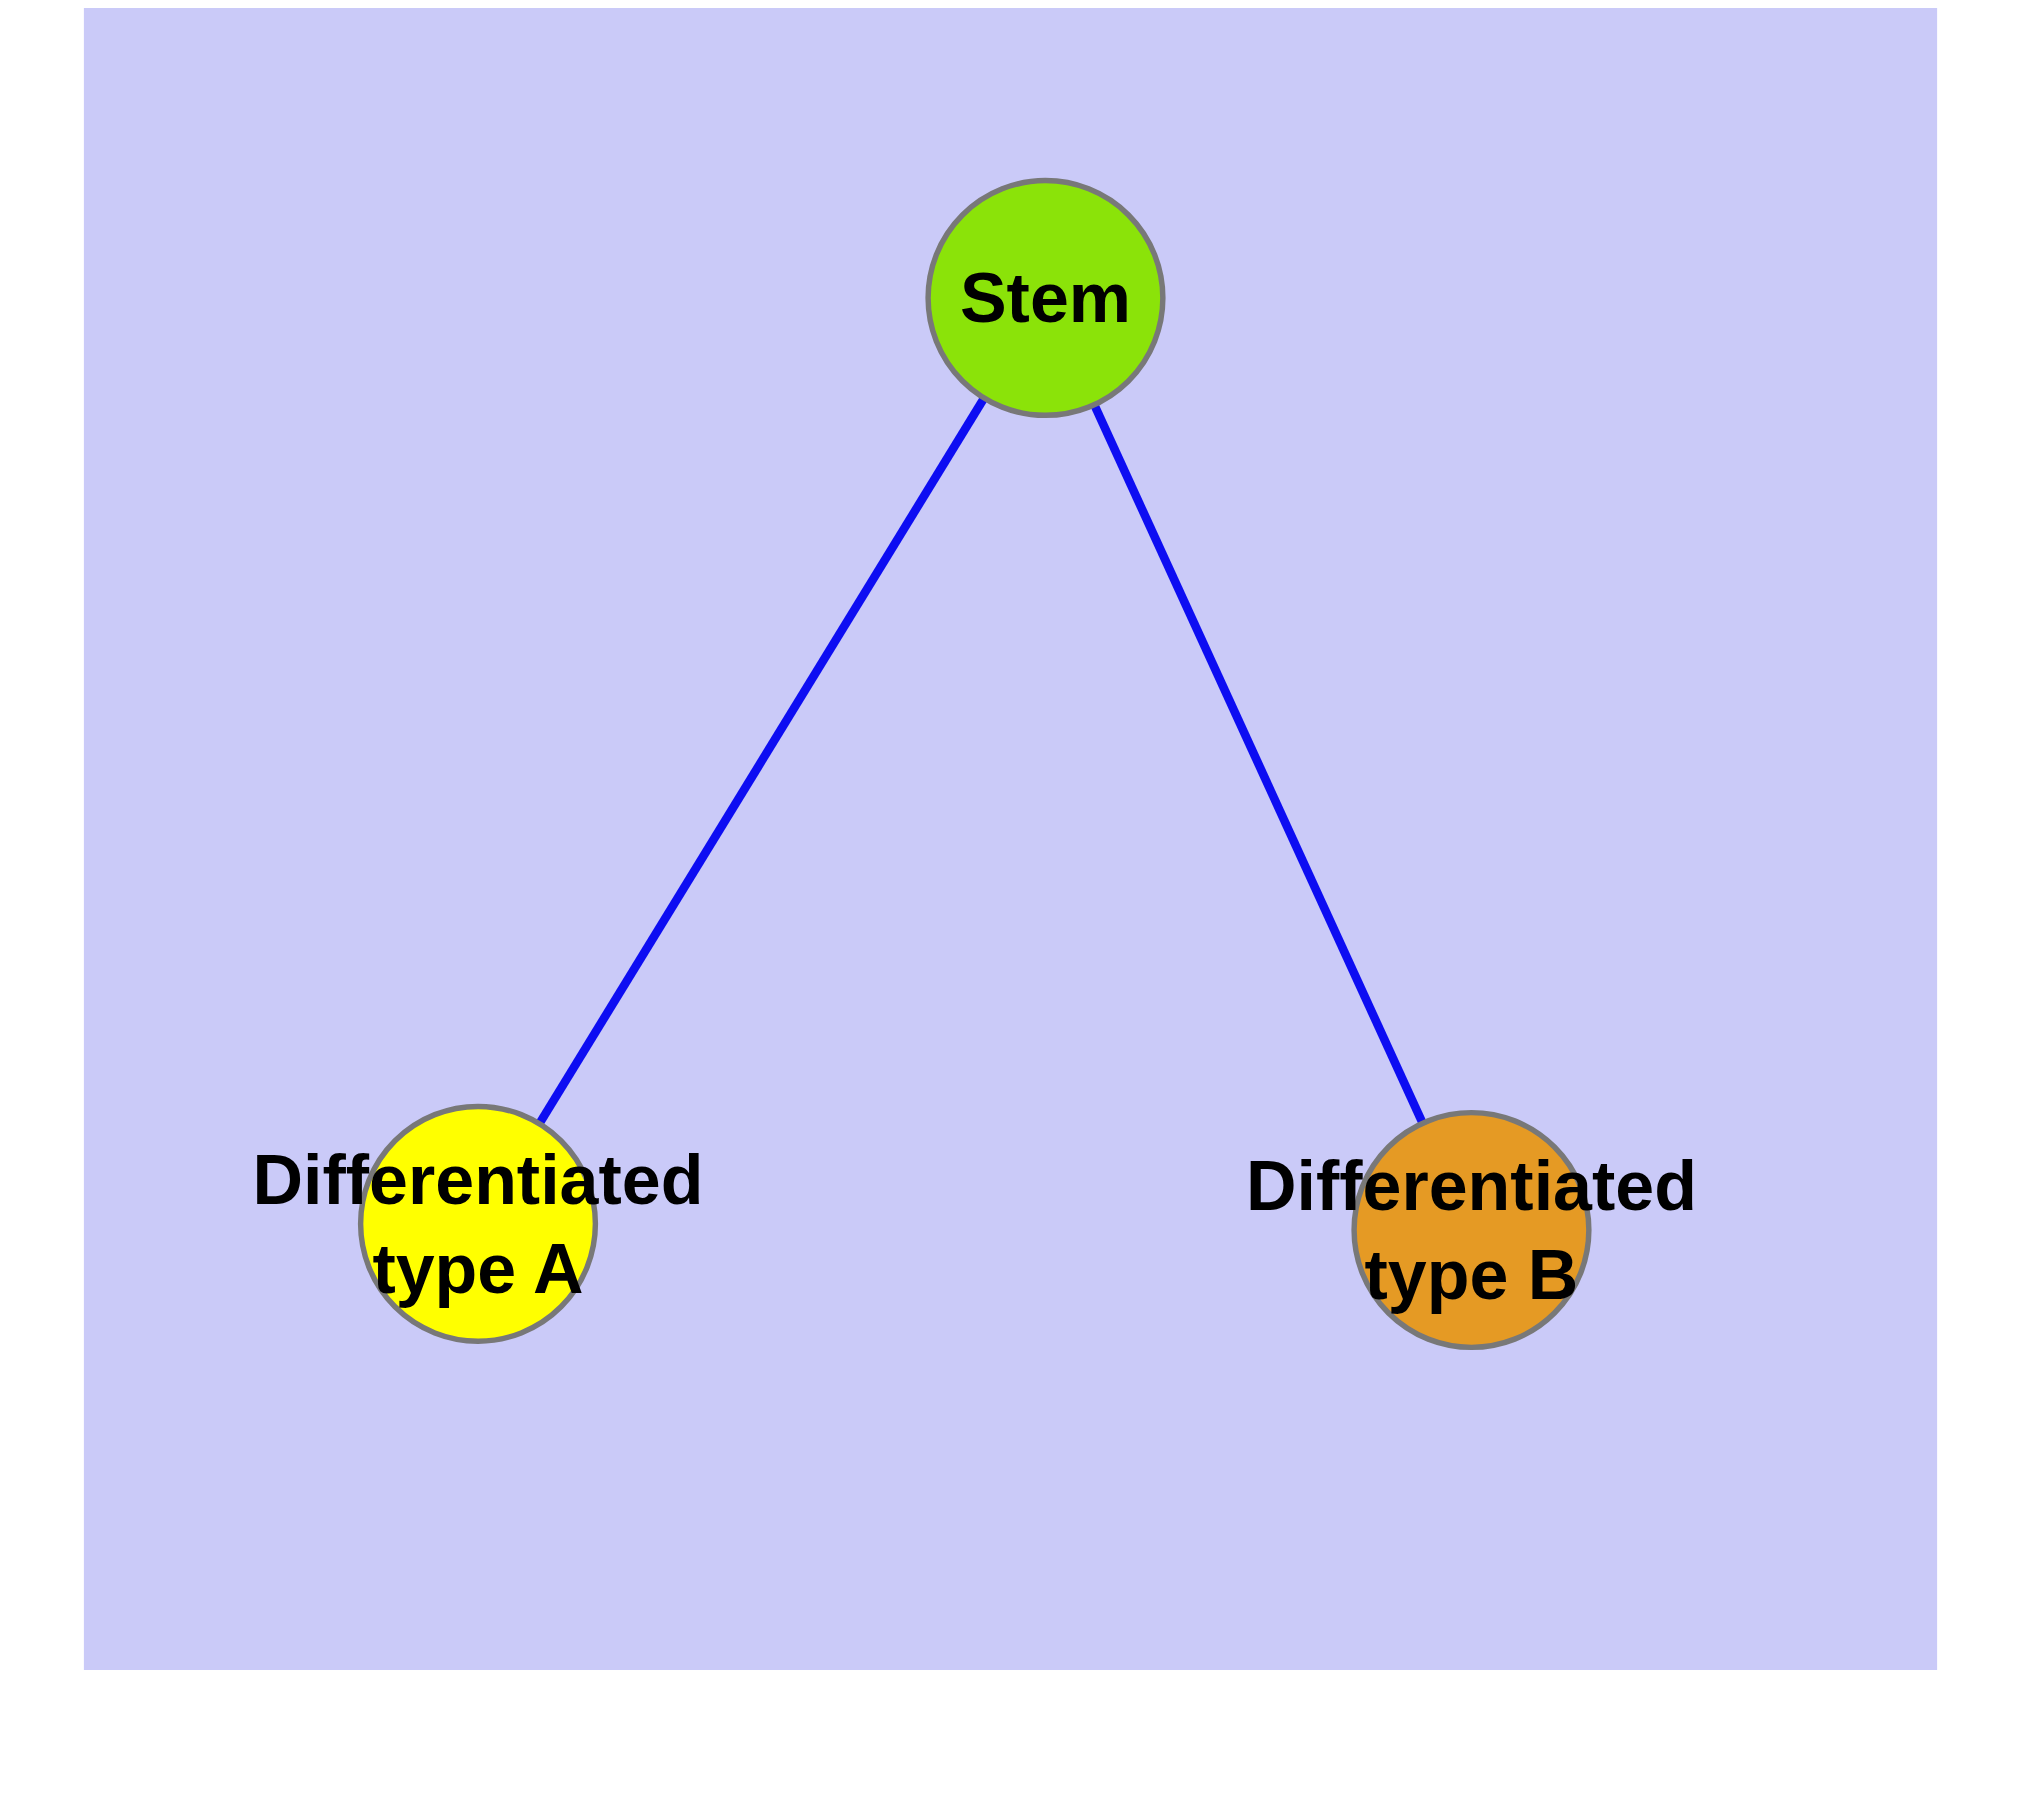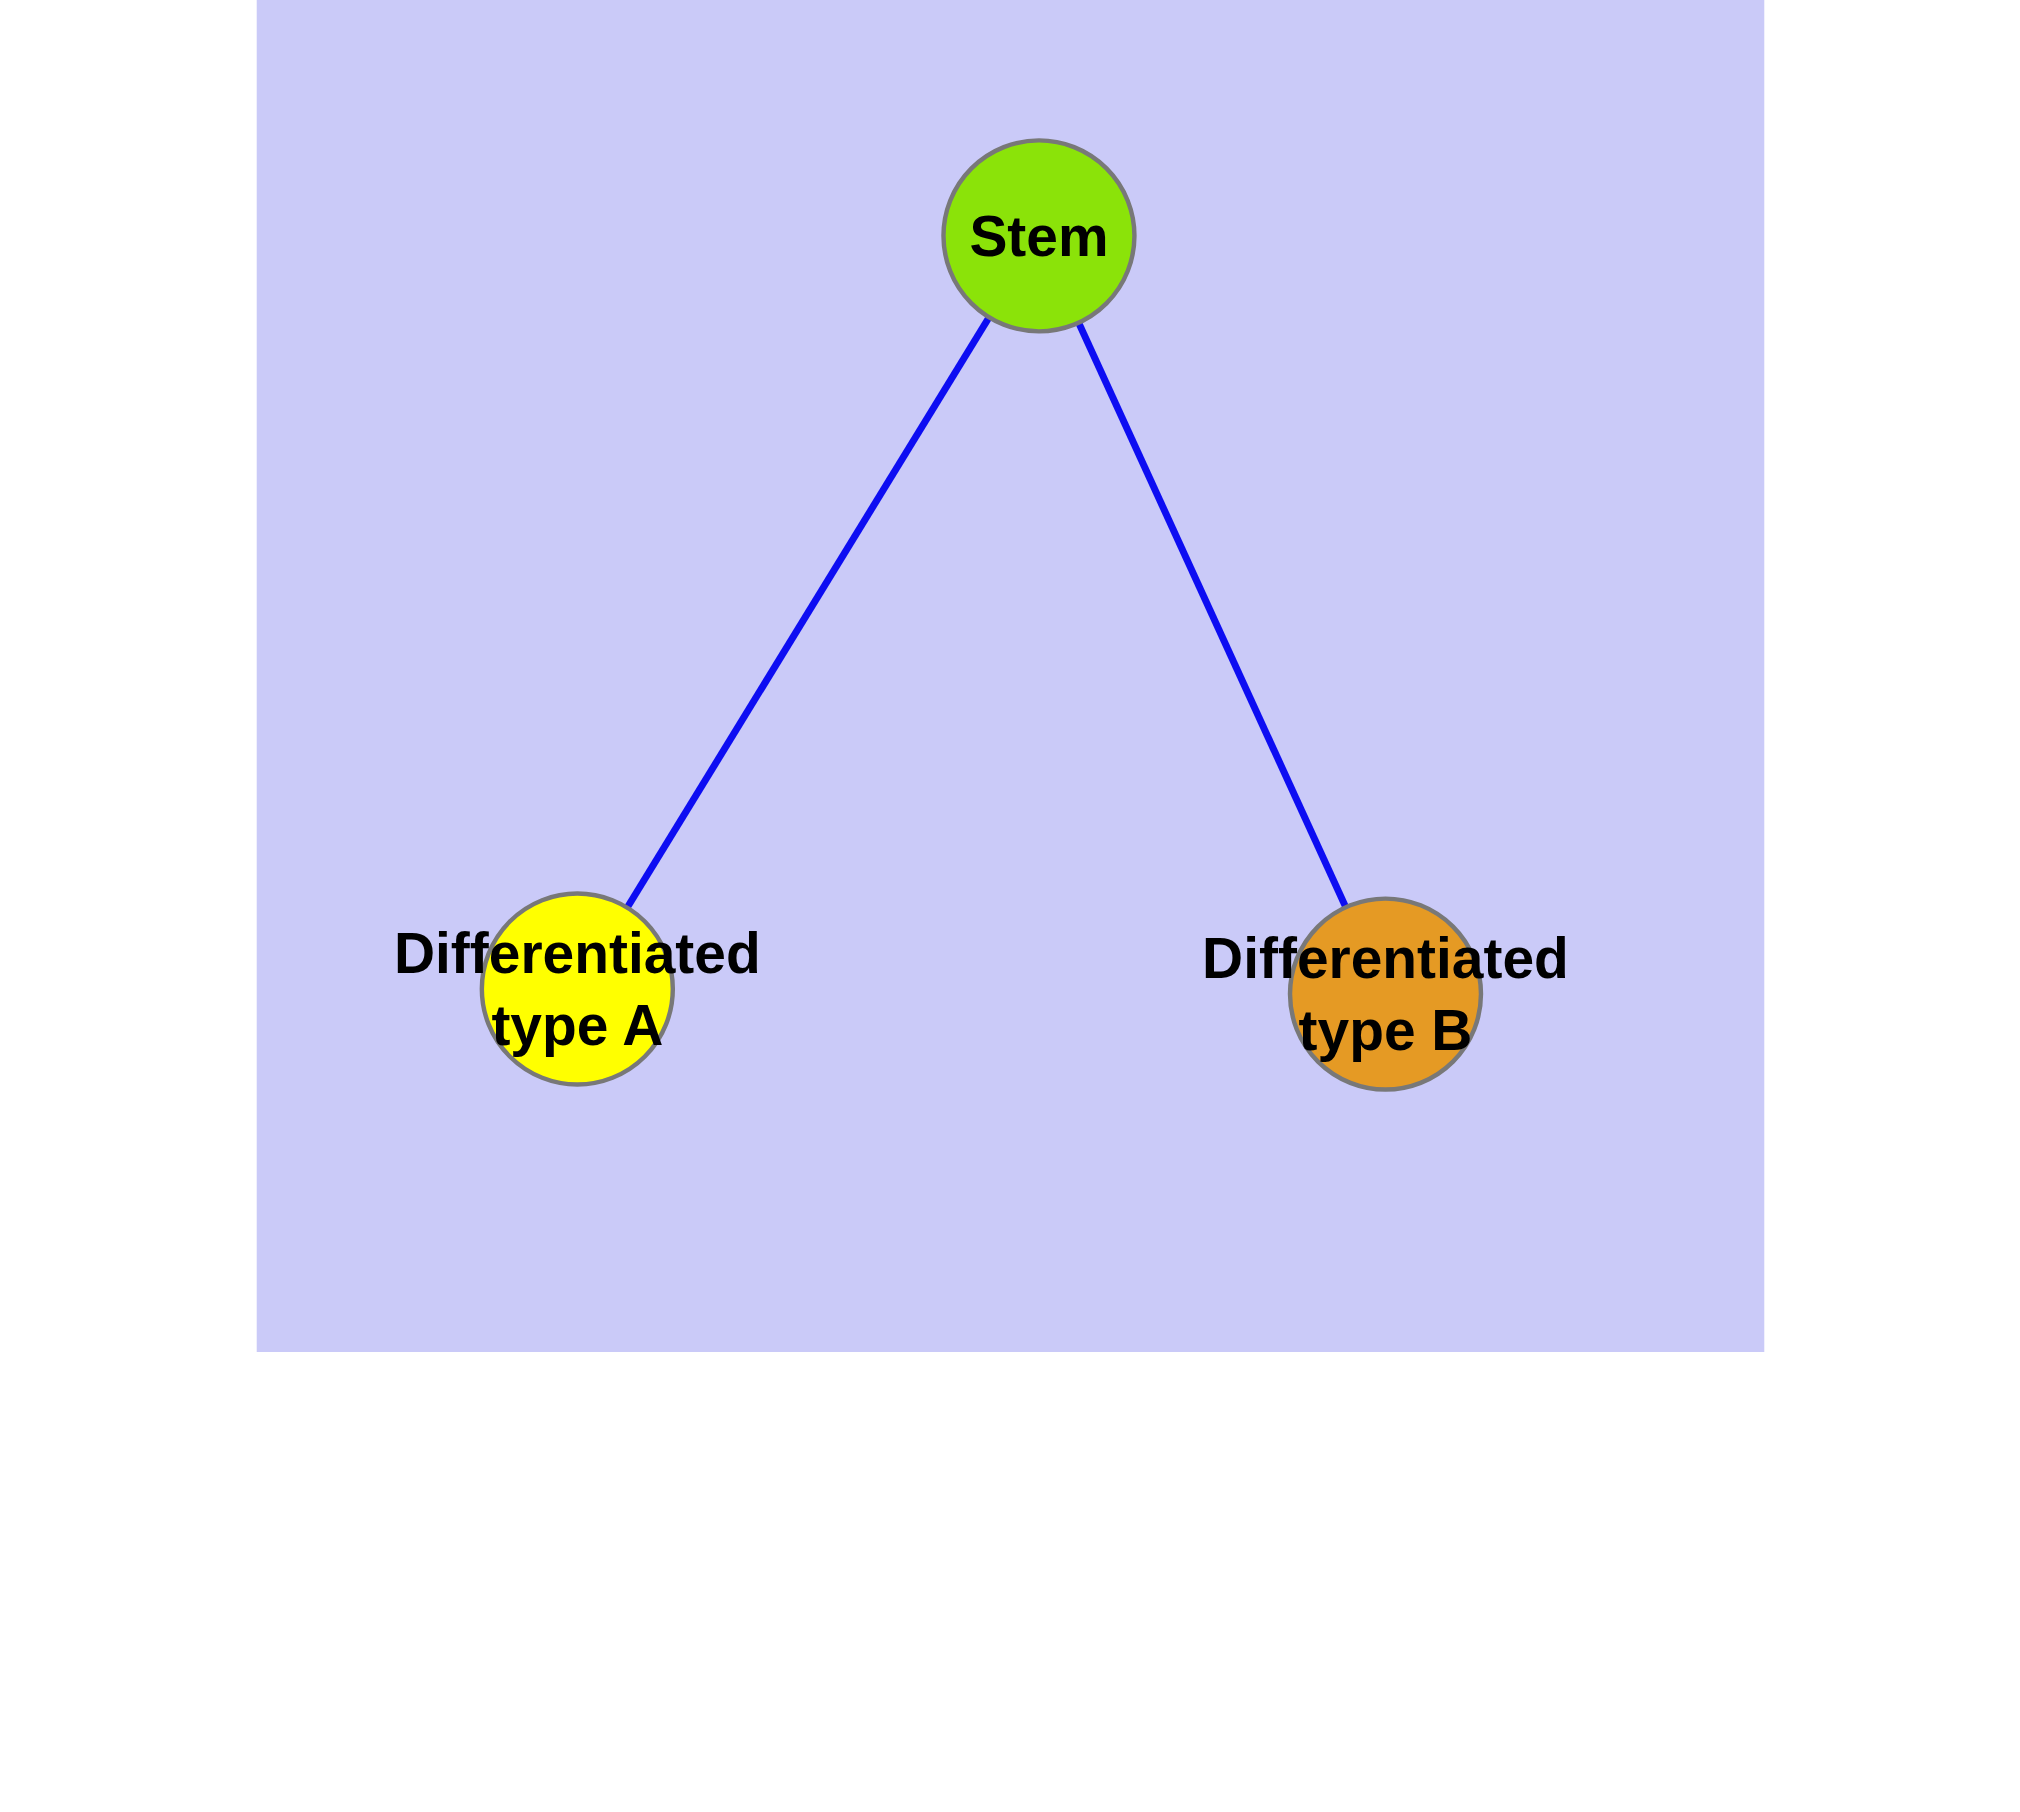--- a/index.html
+++ b/index.html
@@ -5,22 +5,23 @@
   html, body {
     margin: 0;
     padding: 0;
   }
   body {
     font-family: "Liberation Sans", sans-serif;
   }
   .canvas-wrap {
     position: relative;
     width: 2021px;
-    height: 1352px;
+    height: 1662px;
     overflow: hidden;
+    margin-top: 8px;
   }
   svg.graph {
     display: block;
     width: 100%;
     height: 100%;
   }
   .node-label {
     font-family: "Liberation Sans", sans-serif;
     font-weight: bold;
     text-anchor: middle;

